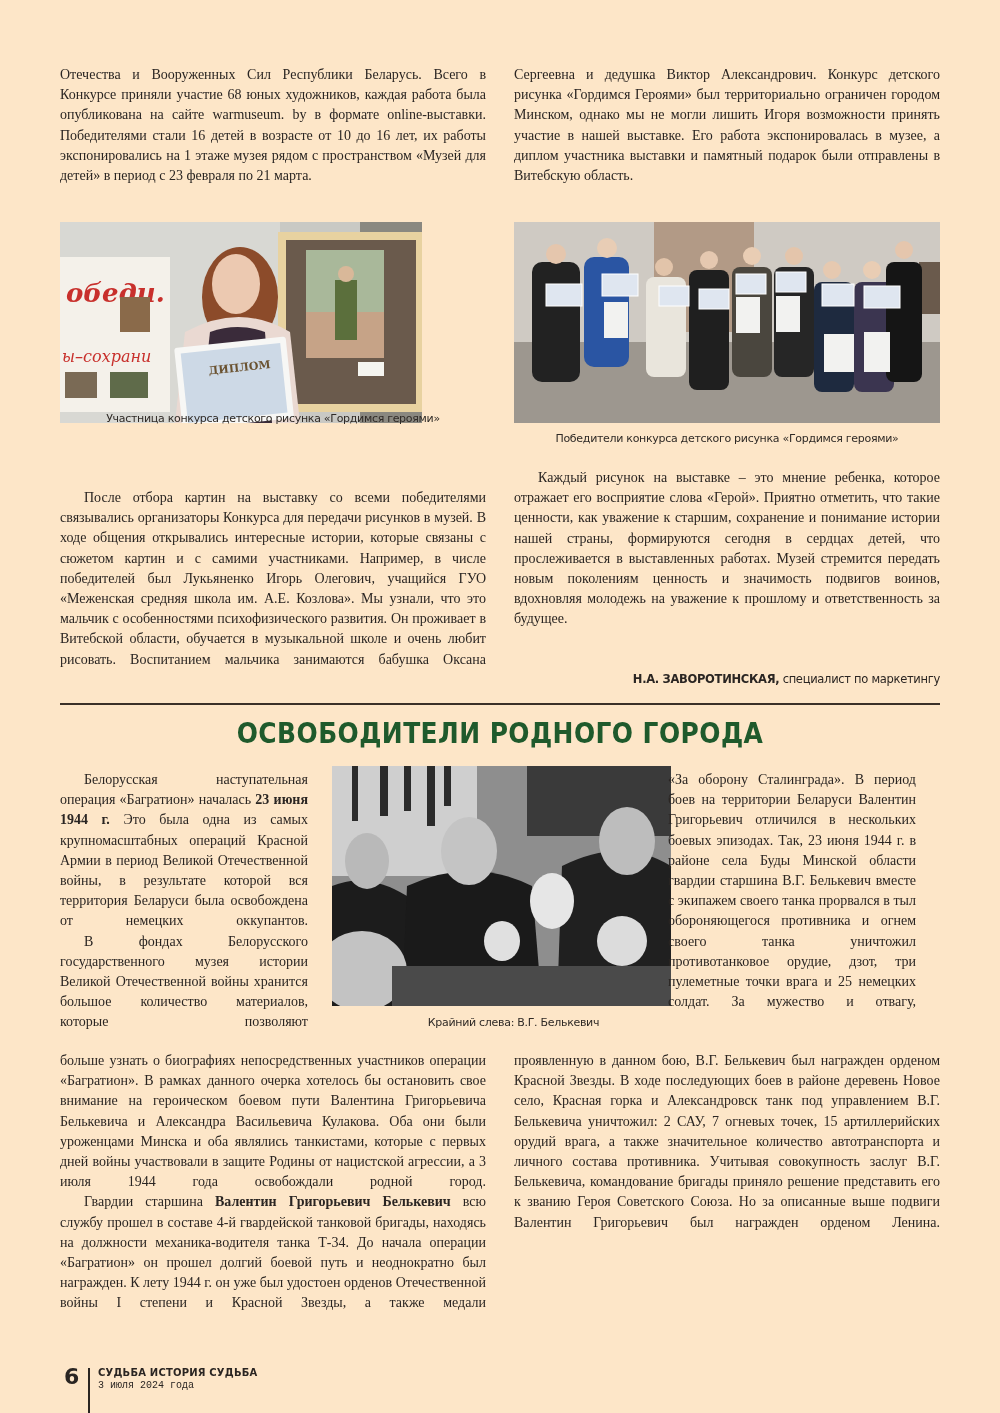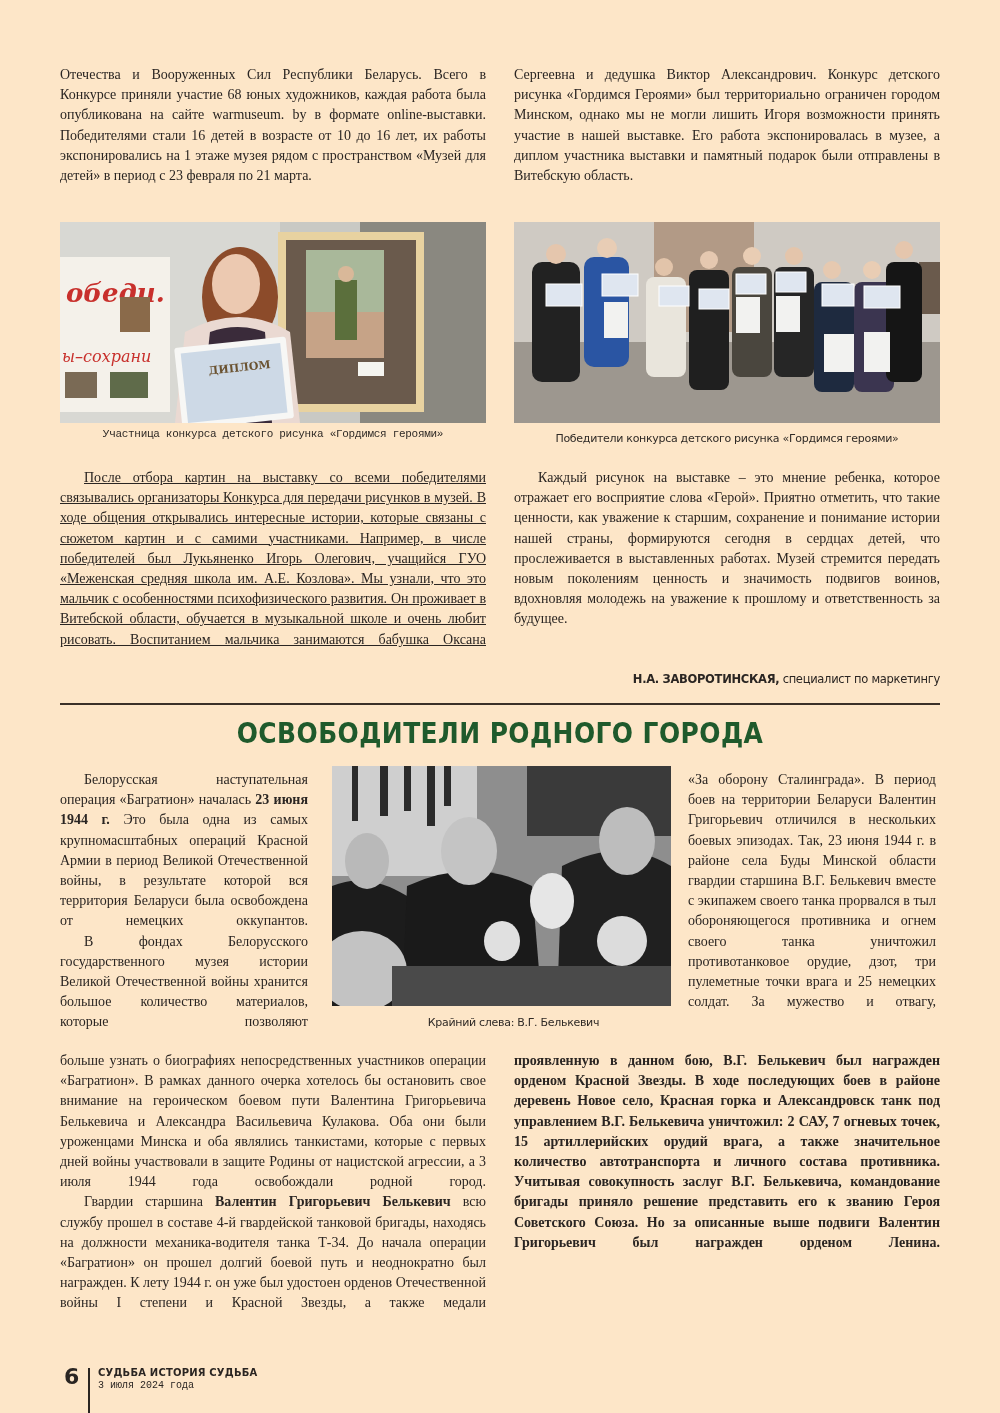--- a/index.html
+++ b/index.html
@@ -81,21 +81,21 @@
 </head>
 <body>
 
 <div class="col" style="left:60px; top:65px; width:426px;">
   <p class="last">Отечества и Вооруженных Сил Республики Беларусь. Всего в Конкурсе приняли участие 68 юных художников, каждая работа была опубликована на сайте warmuseum. by в формате online-выставки. Победителями стали 16 детей в возрасте от 10 до 16 лет, их работы экспонировались на 1 этаже музея рядом с пространством «Музей для детей» в период с 23 февраля по 21 марта.</p>
 </div>
 <div class="col" style="left:514px; top:65px; width:426px;">
   <p class="last">Сергеевна и дедушка Виктор Александрович. Конкурс детского рисунка «Гордимся Героями» был территориально ограничен городом Минском, однако мы не могли лишить Игоря возможности принять участие в нашей выставке. Его работа экспонировалась в музее, а диплом участника выставки и памятный подарок были отправлены в Витебскую область.</p>
 </div>
 
-<div class="photo" style="left:60px; top:222px; width:426px; height:201px;">
+<div class="photo" style="left:60px; top:222px; width:362px; height:201px;">
   <svg width="426" height="201" viewBox="0 0 426 201">
     <rect width="426" height="201" fill="#c9c9c4"></rect>
     <rect x="0" y="0" width="220" height="201" fill="#d8d8d3"></rect>
     <rect x="300" y="0" width="126" height="201" fill="#8a8880"></rect>
     <rect x="0" y="35" width="110" height="155" fill="#f4f1ea"></rect>
     <text x="6" y="80" font-family="DejaVu Serif, serif" font-style="italic" font-weight="bold" font-size="26" fill="#c8302c">обеди.</text>
     <text x="2" y="140" font-family="DejaVu Serif, serif" font-style="italic" font-size="16" fill="#c8302c">ы–сохрани</text>
     <rect x="5" y="150" width="32" height="26" fill="#7a6a55"></rect>
     <rect x="50" y="150" width="38" height="26" fill="#5f6b4a"></rect>
     <rect x="60" y="75" width="30" height="35" fill="#8a6a4a"></rect>
@@ -155,24 +155,24 @@
     <g fill="#f2f2f0">
       <rect x="90" y="80" width="24" height="36"></rect>
       <rect x="222" y="75" width="24" height="36"></rect>
       <rect x="262" y="74" width="24" height="36"></rect>
       <rect x="310" y="112" width="30" height="38"></rect>
       <rect x="350" y="110" width="26" height="40"></rect>
     </g>
   </svg>
 </div>
 
-<div class="caption" style="left:60px; top:428px; width:426px;font-family:Liberation Mono, monospace;">Участница конкурса детского рисунка «Гордимся героями»</div>
+<div class="caption" style="left:60px; top:412px; width:426px;">Участница конкурса детского рисунка «Гордимся героями»</div>
 <div class="caption" style="left:514px; top:432px; width:426px;">Победители конкурса детского рисунка «Гордимся героями»</div>
 
-<div class="col" style="left:60px; top:468px; width:426px;text-decoration:underline;">
+<div class="col" style="left:60px; top:488px; width:426px;">
   <p class="ind last" style="text-align-last: justify;">После отбора картин на выставку со всеми победителями связывались организаторы Конкурса для передачи рисунков в музей. В ходе общения открывались интересные истории, которые связаны с сюжетом картин и с самими участниками. Например, в числе победителей был Лукьяненко Игорь Олегович, учащийся ГУО «Меженская средняя школа им. А.Е. Козлова». Мы узнали, что это мальчик с особенностями психофизического развития. Он проживает в Витебской области, обучается в музыкальной школе и очень любит рисовать. Воспитанием мальчика занимаются бабушка Оксана</p>
 </div>
 <div class="col" style="left:514px; top:468px; width:426px;">
   <p class="ind last">Каждый рисунок на выставке – это мнение ребенка, которое отражает его восприятие слова «Герой». Приятно отметить, что такие ценности, как уважение к старшим, сохранение и понимание истории нашей страны, формируются сегодня в сердцах детей, что прослеживается в выставленных работах. Музей стремится передать новым поколениям ценность и значимость подвигов воинов, вдохновляя молодежь на уважение к прошлому и ответственность за будущее.</p>
 </div>
 
 <div class="byline">
   <b>Н.А. ЗАВОРОТИНСКАЯ,</b>
   <span>специалист по маркетингу</span>
 </div>
@@ -206,29 +206,29 @@
     <ellipse cx="295" cy="75" rx="28" ry="34" fill="#bdbdbd"></ellipse>
     <ellipse cx="220" cy="135" rx="22" ry="28" fill="#e6e6e6"></ellipse>
     <ellipse cx="170" cy="175" rx="18" ry="20" fill="#e0e0e0"></ellipse>
     <ellipse cx="290" cy="175" rx="25" ry="25" fill="#dcdcdc"></ellipse>
     <ellipse cx="30" cy="205" rx="45" ry="40" fill="#c3c3c3"></ellipse>
     <rect x="60" y="200" width="279" height="40" fill="#4a4a4a"></rect>
   </svg>
 </div>
 <div class="caption" style="left:344px; top:1016px; width:339px;">Крайний слева: В.Г. Белькевич</div>
 
-<div class="col" style="left:688px; top:770px; width:248px;">
+<div class="col" style="left:668px; top:770px; width:248px;">
   <p style="text-align-last: justify;">«За оборону Сталинграда». В период боев на территории Беларуси Валентин Григорьевич отличился в нескольких боевых эпизодах. Так, 23 июня 1944 г. в районе села Буды Минской области гвардии старшина В.Г. Белькевич вместе с экипажем своего танка прорвался в тыл обороняющегося противника и огнем своего танка уничтожил противотанковое орудие, дзот, три пулеметные точки врага и 25 немецких солдат. За мужество и отвагу,</p>
 </div>
 
 <div class="col" style="left:60px; top:1051px; width:426px;">
   <p>больше узнать о биографиях непосредственных участников операции «Багратион». В рамках данного очерка хотелось бы остановить свое внимание на героическом боевом пути Валентина Григорьевича Белькевича и Александра Васильевича Кулакова. Оба они были уроженцами Минска и оба являлись танкистами, которые с первых дней войны участвовали в защите Родины от нацистской агрессии, а 3 июля 1944 года освобождали родной город.</p>
   <p class="ind" style="text-align-last: justify;"><span>Гвардии старшина </span><b>Валентин Григорьевич Белькевич</b><span> всю службу прошел в составе 4-й гвардейской танковой бригады, находясь на должности механика-водителя танка Т-34. До начала операции «Багратион» он прошел долгий боевой путь и неоднократно был награжден. К лету 1944 г. он уже был удостоен орденов Отечественной войны I степени и Красной Звезды, а также медали</span></p>
 </div>
 
-<div class="col" style="left:514px; top:1051px; width:426px;font-weight:bold;">
+<div class="col" style="left:514px; top:1051px; width:426px;">
   <p>проявленную в данном бою, В.Г. Белькевич был награжден орденом Красной Звезды. В ходе последующих боев в районе деревень Новое село, Красная горка и Александровск танк под управлением В.Г. Белькевича уничтожил: 2 САУ, 7 огневых точек, 15 артиллерийских орудий врага, а также значительное количество автотранспорта и личного состава противника. Учитывая совокупность заслуг В.Г. Белькевича, командование бригады приняло решение представить его к званию Героя Советского Союза. Но за описанные выше подвиги Валентин Григорьевич был награжден орденом Ленина.</p>
 </div>
 
 <div class="footer-num">6</div>
 <div class="footer-bar"></div>
 <div class="footer-mag">СУДЬБА ИСТОРИЯ СУДЬБА</div>
 <div class="footer-date">3 июля 2024 года</div>
 
 </body></html>

